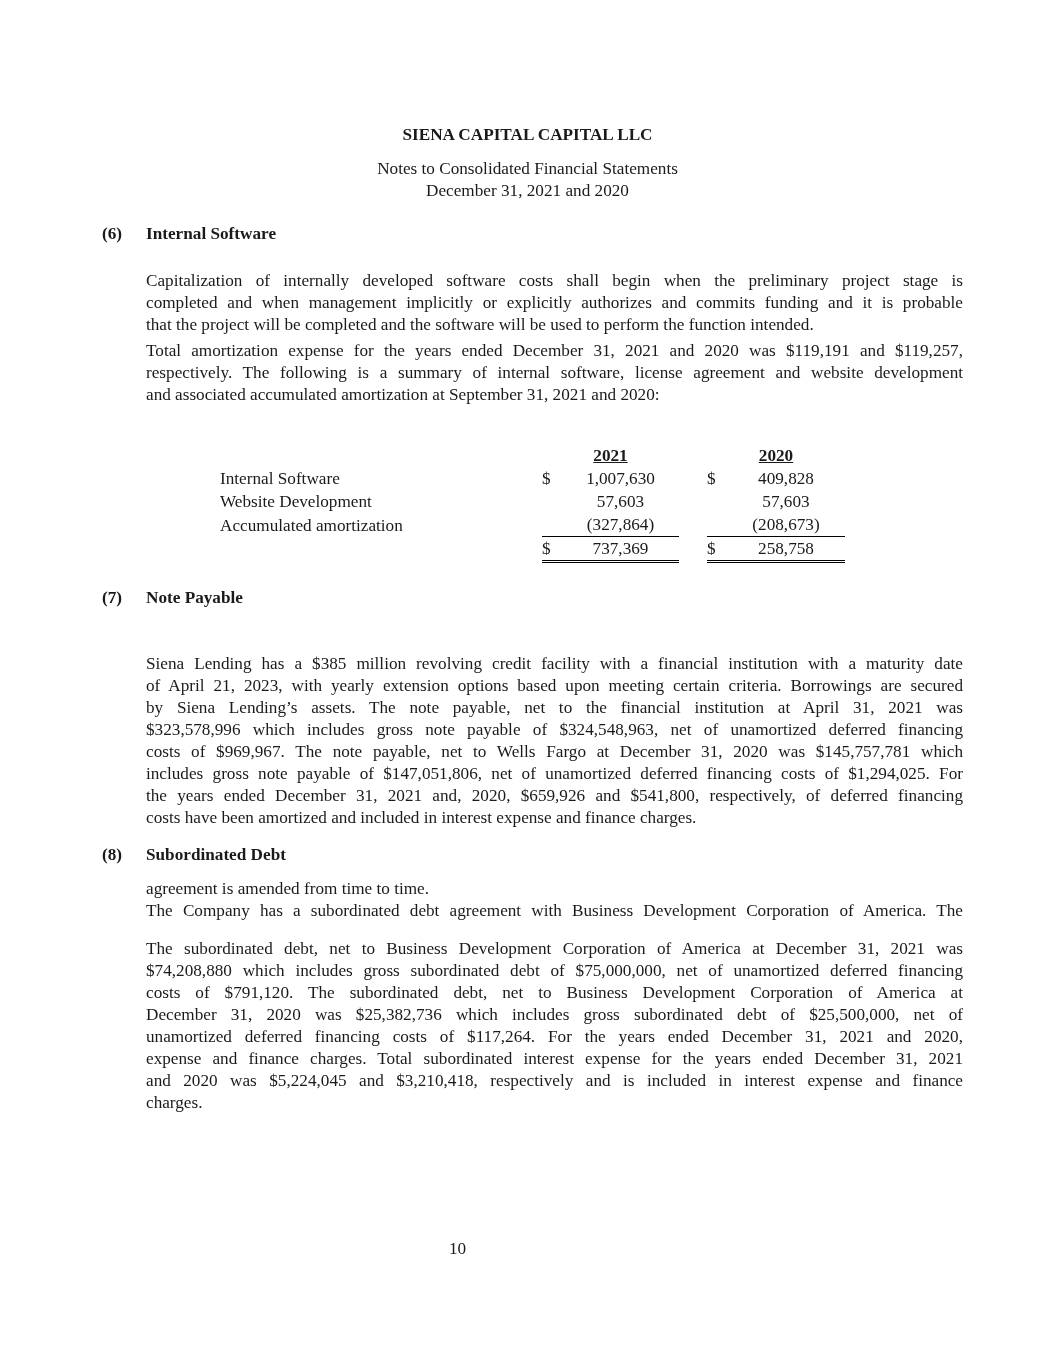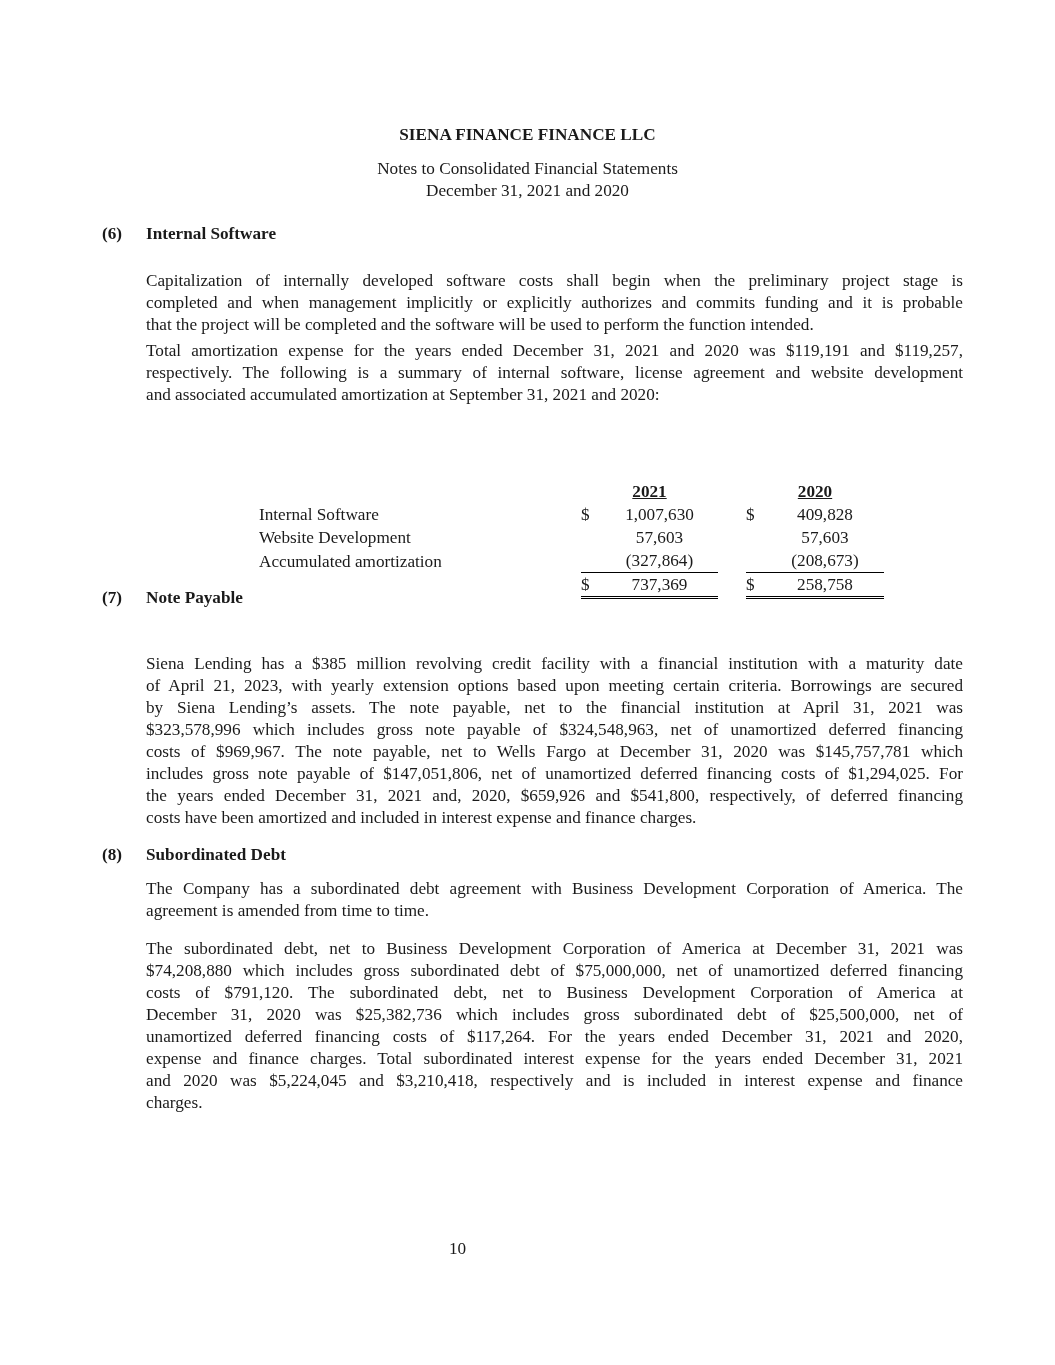--- a/index.html
+++ b/index.html
@@ -9,38 +9,38 @@
       color: #1a1a1a; font-size: 17.2px; line-height: 22px;
     }
     .page-header { position: absolute; top: 124px; left: 0; width: 1055px; text-align: center; }
     .company { font-weight: bold; font-size: 17.2px; line-height: 22px; margin-bottom: 12px; }
     .subtitle { line-height: 22px; }
     .section-head { position: absolute; left: 102px; font-weight: bold; }
     .section-head .num { display: inline-block; width: 44px; }
     .para { position: absolute; left: 146px; width: 817px; text-align: justify; text-align-last: left; }
     .para .line { display: block; text-align: justify; text-align-last: justify; white-space: nowrap; }
     .para .line.last { text-align-last: left; }
-    table.sched { position: absolute; top: 480px; left: 220px; border-collapse: collapse; margin-left: 39px; }
+    table.sched { position: absolute; top: 444px; left: 220px; border-collapse: collapse; }
     table.sched td { padding: 0; height: 23px; line-height: 23px; vertical-align: bottom; }
     .lbl { width: 322px; }
     .dol { width: 20px; text-align: left; }
     .amt { text-align: center; }
     .hdr { font-weight: bold; text-decoration: underline; text-align: center; }
     .c1 { width: 117px; }
     .gap { width: 28px; }
     .c2 { width: 118px; }
     .rule-top { border-top: 1px solid #000; }
     .rule-dbl { border-bottom: 3px double #000; }
     .page-num { position: absolute; top: 1238px; left: 0; width: 915px; text-align: center; }
   </style>
 </head>
 <body>
 
 <div class="page-header">
-  <div class="company">SIENA FINANCE FINANCE LLC</div>
+  <div class="company">SIENA CAPITAL CAPITAL LLC</div>
   <div class="subtitle">Notes to Consolidated Financial Statements</div>
   <div class="subtitle">December 31, 2021 and 2020</div>
 </div>
 
 <div class="section-head" style="top:223px;">
   <span class="num">(6)</span><span>Internal Software</span>
 </div>
 <div class="para" style="top:270px;">
   <span class="line">Capitalization of internally developed software costs shall begin when the preliminary project stage is</span>
   <span class="line">completed and when management implicitly or explicitly authorizes and commits funding and it is probable</span>
@@ -106,22 +106,22 @@
   <span class="line">costs of $969,967. The note payable, net to Wells Fargo at December 31, 2020 was $145,757,781 which</span>
   <span class="line">includes gross note payable of $147,051,806, net of unamortized deferred financing costs of $1,294,025. For</span>
   <span class="line">the years ended December 31, 2021 and, 2020, $659,926 and $541,800, respectively, of deferred financing</span>
   <span class="line last">costs have been amortized and included in interest expense and finance charges.</span>
 </div>
 
 <div class="section-head" style="top:844px;">
   <span class="num">(8)</span><span>Subordinated Debt</span>
 </div>
 <div class="para" style="top:878px;">
+  <span class="line last">agreement is amended from time to time.</span>
   <span class="line">The Company has a subordinated debt agreement with Business Development Corporation of America.  The</span>
-  <span class="line last">agreement is amended from time to time.</span>
 </div>
 <div class="para" style="top:938px;">
   <span class="line">The subordinated debt, net to Business Development Corporation of America at December 31, 2021 was</span>
   <span class="line">$74,208,880 which includes gross subordinated debt of $75,000,000, net of unamortized deferred financing</span>
   <span class="line">costs of $791,120. The subordinated debt, net to Business Development Corporation of America at</span>
   <span class="line">December 31, 2020 was $25,382,736 which includes gross subordinated debt of $25,500,000, net of</span>
   <span class="line">unamortized deferred financing costs of $117,264. For the years ended December 31, 2021 and 2020,</span>
   <span class="line">expense and finance charges. Total subordinated interest expense for the years ended December 31, 2021</span>
   <span class="line">and 2020 was $5,224,045 and $3,210,418, respectively and is included in interest expense and finance</span>
   <span class="line last">charges.</span>

